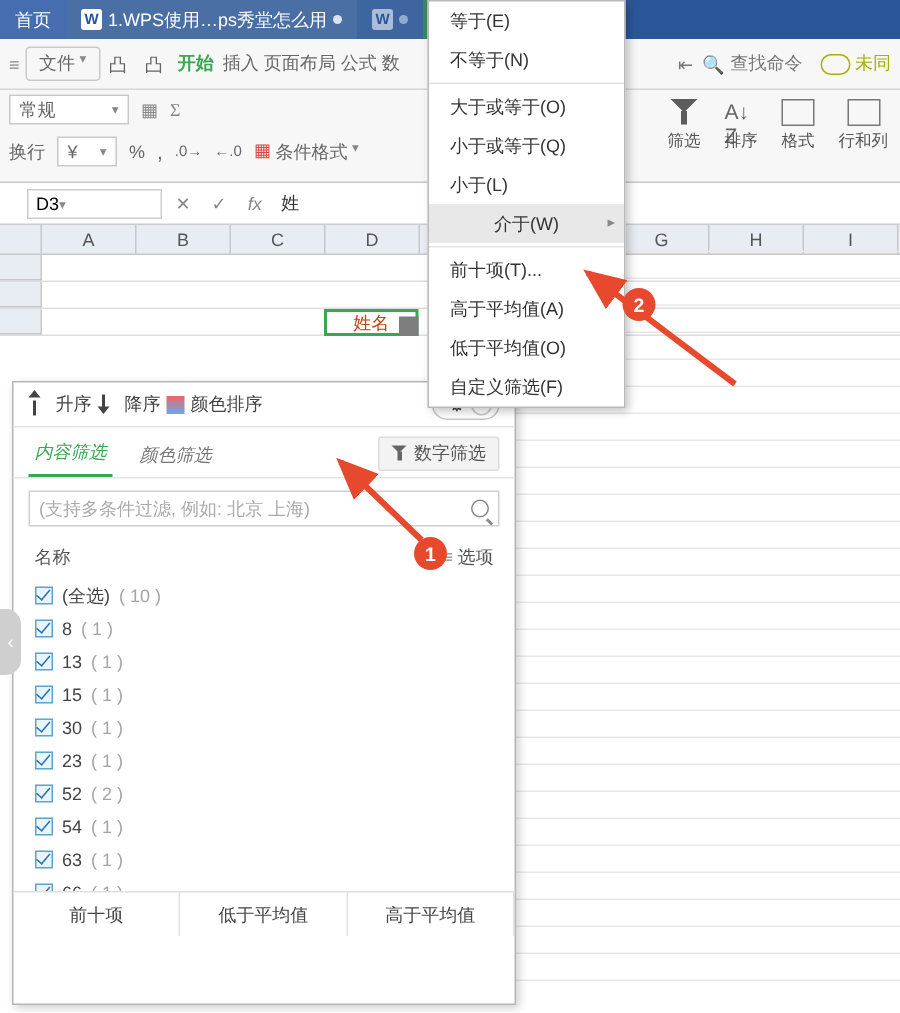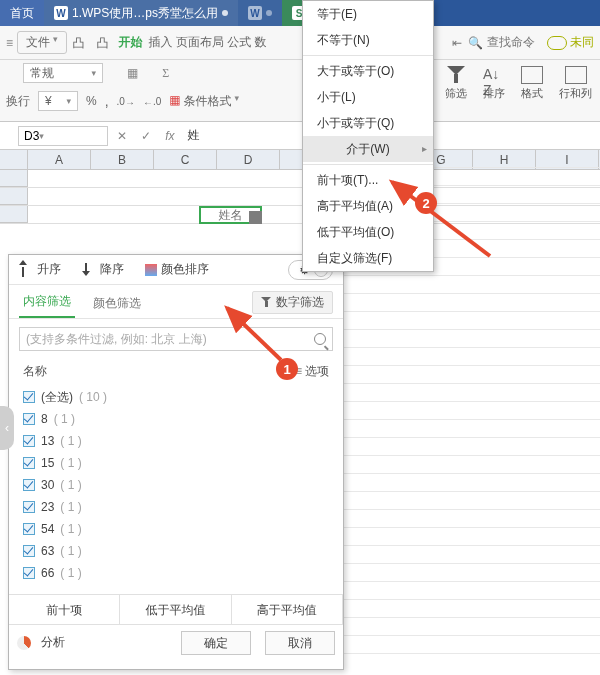--- a/index.html
+++ b/index.html
@@ -15,21 +15,21 @@
 
   .ribbon { height: 34px; background: #f7f7f7; border-bottom: 1px solid #d7d7d7; display: flex; align-items: center; padding: 0 6px; gap: 6px; color: #666; }
   .ribbon .file { border: 1px solid #c9c9c9; padding: 2px 8px; border-radius: 3px; display: flex; align-items: flex-start; gap: 3px; }
   .qa { display: flex; gap: 8px; align-items: center; }
   .qa span { width: 16px; height: 16px; display: inline-block; }
   .start-label { color: #39a851; font-weight: bold; }
   .search-cmd { margin-left: auto; color: #777; display: flex; align-items: center; gap: 4px; }
   .cloud { width: 20px; height: 14px; border: 1.5px solid #a7b100; border-radius: 10px; display: inline-block; }
 
   .toolbar2 { height: 62px; background: #f7f7f7; border-bottom: 1px solid #c8c8c8; position: relative; }
-  .tb-row1 { display: flex; align-items: center; height: 26px; padding: 2px 6px; gap: 24px; color: #666; margin-left: 17px; }
+  .tb-row1 { display: flex; align-items: center; height: 26px; padding: 2px 6px; gap: 8px; color: #666; }
   .combo { border: 1px solid #c9c9c9; background: #fff; padding: 1px 6px; min-width: 80px; height: 20px; display: inline-flex; align-items: center; justify-content: space-between; }
   .caret { font-size: 9px; color: #888; }
   .tb-row2 { display: flex; align-items: center; height: 30px; padding: 0 6px; gap: 8px; color: #666; }
   .big-right { position: absolute; right: 4px; top: 4px; display: flex; gap: 8px; }
   .biggroup { display: flex; flex-direction: column; align-items: center; color: #555; font-size: 11px; gap: 2px; padding: 2px 4px; }
   .biggroup .ico2 { width: 22px; height: 18px; border: 1.5px solid #777; }
   .funnel { width: 22px; height: 18px; position: relative; }
   .funnel::before { content: ""; position: absolute; left: 2px; top: 0; width: 0; height: 0; border-left: 9px solid transparent; border-right: 9px solid transparent; border-top: 9px solid #5c5c5c; }
   .funnel::after { content: ""; position: absolute; left: 9px; top: 8px; width: 4px; height: 9px; background: #5c5c5c; }
 
@@ -39,35 +39,35 @@
 
   .sheet { position: relative; background: #fff; }
   .colhdr { display: flex; height: 20px; background: #e8edf3; border-bottom: 1px solid #c7c7c7; }
   .corner { width: 28px; border-right: 1px solid #c7c7c7; }
   .ch { width: 63px; text-align: center; color: #555; border-right: 1px solid #c7c7c7; line-height: 20px; }
   .rowhdr { width: 28px; background: #e8edf3; border-right: 1px solid #c7c7c7; text-align: center; color: #555; line-height: 18px; border-bottom: 1px solid #c7c7c7; }
   .trw { display: flex; height: 18px; border-bottom: 1px solid #dedede; }
   .grid-extra { position: absolute; left: 344px; top: 0; right: 0; bottom: 0; }
   .grid-extra .trwe { height: 18px; border-bottom: 1px solid #e8e8e8; }
 
-  .selcell { position: absolute; left: 199px; top: 56px; width: 63px; height: 18px; border: 2px solid #39a851; background: #fff; text-align: center; line-height: 15px; color: #737373; }
+  .selcell { position: absolute; left: 216px; top: 56px; width: 63px; height: 18px; border: 2px solid #39a851; background: #fff; text-align: center; line-height: 15px; color: #c2410c; }
   .selcell::after { content: ""; position: absolute; right: -2px; bottom: -2px; width: 13px; height: 13px; background: #7d7d7d; }
 
   .filter-pop { position: absolute; left: 8px; top: 254px; width: 336px; height: 416px; background: #fff; border: 1px solid #b6b6b6; box-shadow: 2px 2px 6px rgba(0,0,0,.2); }
-  .fp-top { height: 30px; display: flex; align-items: center; gap: 21px; padding: 0 10px; border-bottom: 1px solid #e4e4e4; color: #444; }
+  .fp-top { height: 30px; display: flex; align-items: center; gap: 4px; padding: 0 10px; border-bottom: 1px solid #e4e4e4; color: #444; }
   .fp-top .arricon { width: 14px; height: 14px; display: inline-block; position: relative; }
   .fp-top .arricon::before { content: ""; position: absolute; left: 3px; top: 0; width: 2px; height: 10px; background: #444; }
   .fp-top .arricon::after { content: ""; position: absolute; left: 0; top: 8px; width: 0; height: 0; border-left: 4px solid transparent; border-right: 4px solid transparent; border-top: 5px solid #444; }
   .fp-top .arricon.rev::after { border-top: none; border-bottom: 5px solid #444; top: -3px; }
   .fp-top .arricon.rev::before { top: 4px; }
   .fp-top .pill { border: 1px solid #c7c7c7; height: 20px; border-radius: 10px; display: inline-flex; align-items: center; padding: 0 4px 0 10px; gap: 4px; background: #fff; margin-left: auto; }
   .pill .knob { width: 14px; height: 14px; border-radius: 50%; border: 1px solid #c7c7c7; }
 
   .fp-tabs { height: 34px; display: flex; align-items: flex-end; gap: 14px; padding: 0 10px; border-bottom: 1px solid #e4e4e4; }
-  .fp-tab { padding: 0 4px 6px; color: #777; }
+  .fp-tab { padding: 0 4px 6px; color: #777; font-style: italic; }
   .fp-tab.active { color: #39a851; border-bottom: 2px solid #39a851; }
   .numfilter { margin-left: auto; margin-bottom: 4px; display: flex; gap: 4px; align-items: center; background: #f3f3f3; border: 1px solid #dcdcdc; padding: 2px 8px; border-radius: 2px; color: #555; }
   .mini-funnel { width: 11px; height: 11px; position: relative; }
   .mini-funnel::before { content: ""; position: absolute; left: 0; top: 0; width: 0; height: 0; border-left: 5.5px solid transparent; border-right: 5.5px solid transparent; border-top: 5px solid #666; }
   .mini-funnel::after { content: ""; position: absolute; left: 4px; top: 4px; width: 3px; height: 6px; background: #666; }
 
   .fp-search { margin: 8px 10px; height: 24px; border: 1px solid #cfcfcf; display: flex; align-items: center; padding: 0 6px; color: #aaa; }
   .fp-search .mag { margin-left: auto; width: 12px; height: 12px; border: 1.5px solid #888; border-radius: 50%; position: relative; }
   .fp-search .mag::after { content: ""; position: absolute; right: -4px; bottom: -4px; width: 5px; height: 1.5px; background: #888; transform: rotate(45deg); }
 
@@ -79,21 +79,21 @@
   .cnt { color: #a5a5a5; }
 
   .fp-bottom1 { display: flex; border-top: 1px solid #e0e0e0; height: 30px; }
   .fp-bottom1 > div { flex: 1; text-align: center; line-height: 30px; border-right: 1px solid #e0e0e0; color: #444; }
   .fp-bottom2 { display: flex; border-top: 1px solid #e0e0e0; height: 36px; align-items: center; padding: 0 8px; gap: 8px; }
   .pie { width: 14px; height: 14px; border-radius: 50%; background: conic-gradient(#e25d33 0 140deg, #eee 140deg 360deg); margin-right: 2px; }
   .fp-btn { margin-left: auto; width: 70px; height: 24px; border: 1px solid #c8c8c8; background: #fafafa; text-align: center; line-height: 22px; color: #444; }
   .fp-btn + .fp-btn { margin-left: 6px; }
 
   
-  .ctx { position: absolute; left: 302px; top: 0; width: 132px; background: #fff; border: 1px solid #b8b8b8; box-shadow: 2px 2px 6px rgba(0,0,0,.25); z-index: 50; }
+  .ctx { position: absolute; left: 285px; top: 0; width: 132px; background: #fff; border: 1px solid #b8b8b8; box-shadow: 2px 2px 6px rgba(0,0,0,.25); z-index: 50; }
   .ctx .mi { height: 26px; line-height: 26px; padding: 0 14px; color: #333; }
   .ctx .sep { height: 1px; background: #e2e2e2; margin: 2px 0; }
   .ctx .mi.hi { background: #e8e8e8; position: relative; text-align: center; }
   .ctx .mi.hi::after { content: "▸"; position: absolute; right: 6px; color: #888; font-size: 10px; }
 
   
   .badge { width: 22px; height: 22px; border-radius: 50%; background: #e6492e; color: #fff; display: flex; align-items: center; justify-content: center; font-size: 13px; font-weight: bold; position: absolute; z-index: 60; }
   .arrow1 { position: absolute; left: 221px; top: 302px; width: 78px; height: 60px; z-index: 55; pointer-events: none; }
   .arrow1 svg, .arrow2 svg { overflow: visible; }
   .arrow2 { position: absolute; left: 386px; top: 176px; width: 108px; height: 84px; z-index: 55; pointer-events: none; }
@@ -253,22 +253,22 @@
       <div class="trwe"></div>
       <div class="trwe"></div>
   </div>
 </div>
 
 <div class="ctx">
   <div class="mi">等于(E)</div>
   <div class="mi">不等于(N)</div>
   <div class="sep"></div>
   <div class="mi">大于或等于(O)</div>
+  <div class="mi">小于或等于(Q)</div>
   <div class="mi">小于(L)</div>
-  <div class="mi">小于或等于(Q)</div>
   <div class="mi hi">介于(W)</div>
   <div class="sep"></div>
   <div class="mi">前十项(T)...</div>
   <div class="mi">高于平均值(A)</div>
   <div class="mi">低于平均值(O)</div>
   <div class="mi">自定义筛选(F)</div>
 </div>
 
 <div class="filter-pop">
   <div class="fp-top">
@@ -331,44 +331,43 @@
         <span>30</span>
         <span class="cnt">(  1  )</span>
       </div>
     <div class="fp-item">
         <span class="chk"></span>
         <span>23</span>
         <span class="cnt">(  1  )</span>
       </div>
     <div class="fp-item">
         <span class="chk"></span>
+        <span>52</span>
+        <span class="cnt">(  2  )</span>
+      </div>
+    <div class="fp-item">
+        <span class="chk"></span>
         <span>54</span>
         <span class="cnt">(  1  )</span>
       </div>
     <div class="fp-item">
         <span class="chk"></span>
         <span>63</span>
         <span class="cnt">(  1  )</span>
       </div>
     <div class="fp-item">
         <span class="chk"></span>
         <span>66</span>
         <span class="cnt">(  1  )</span>
       </div>
   </div>
   <div class="fp-bottom1">
     <div>前十项</div>
     <div>低于平均值</div>
     <div>高于平均值</div>
-  </div>
-  <div class="fp-bottom2">
-    <span class="pie"></span>
-    <span style="color:#444">分析</span>
-    <span class="fp-btn">确定</span>
-    <span class="fp-btn" style="margin-left:6px">取消</span>
   </div>
 </div>
 
 <div class="sidegrip">‹</div>
 
 <div class="badge" style="left:276px;top:358px">
     <span>1</span>
   </div>
 <div class="arrow1">
   <svg width="78" height="60">

